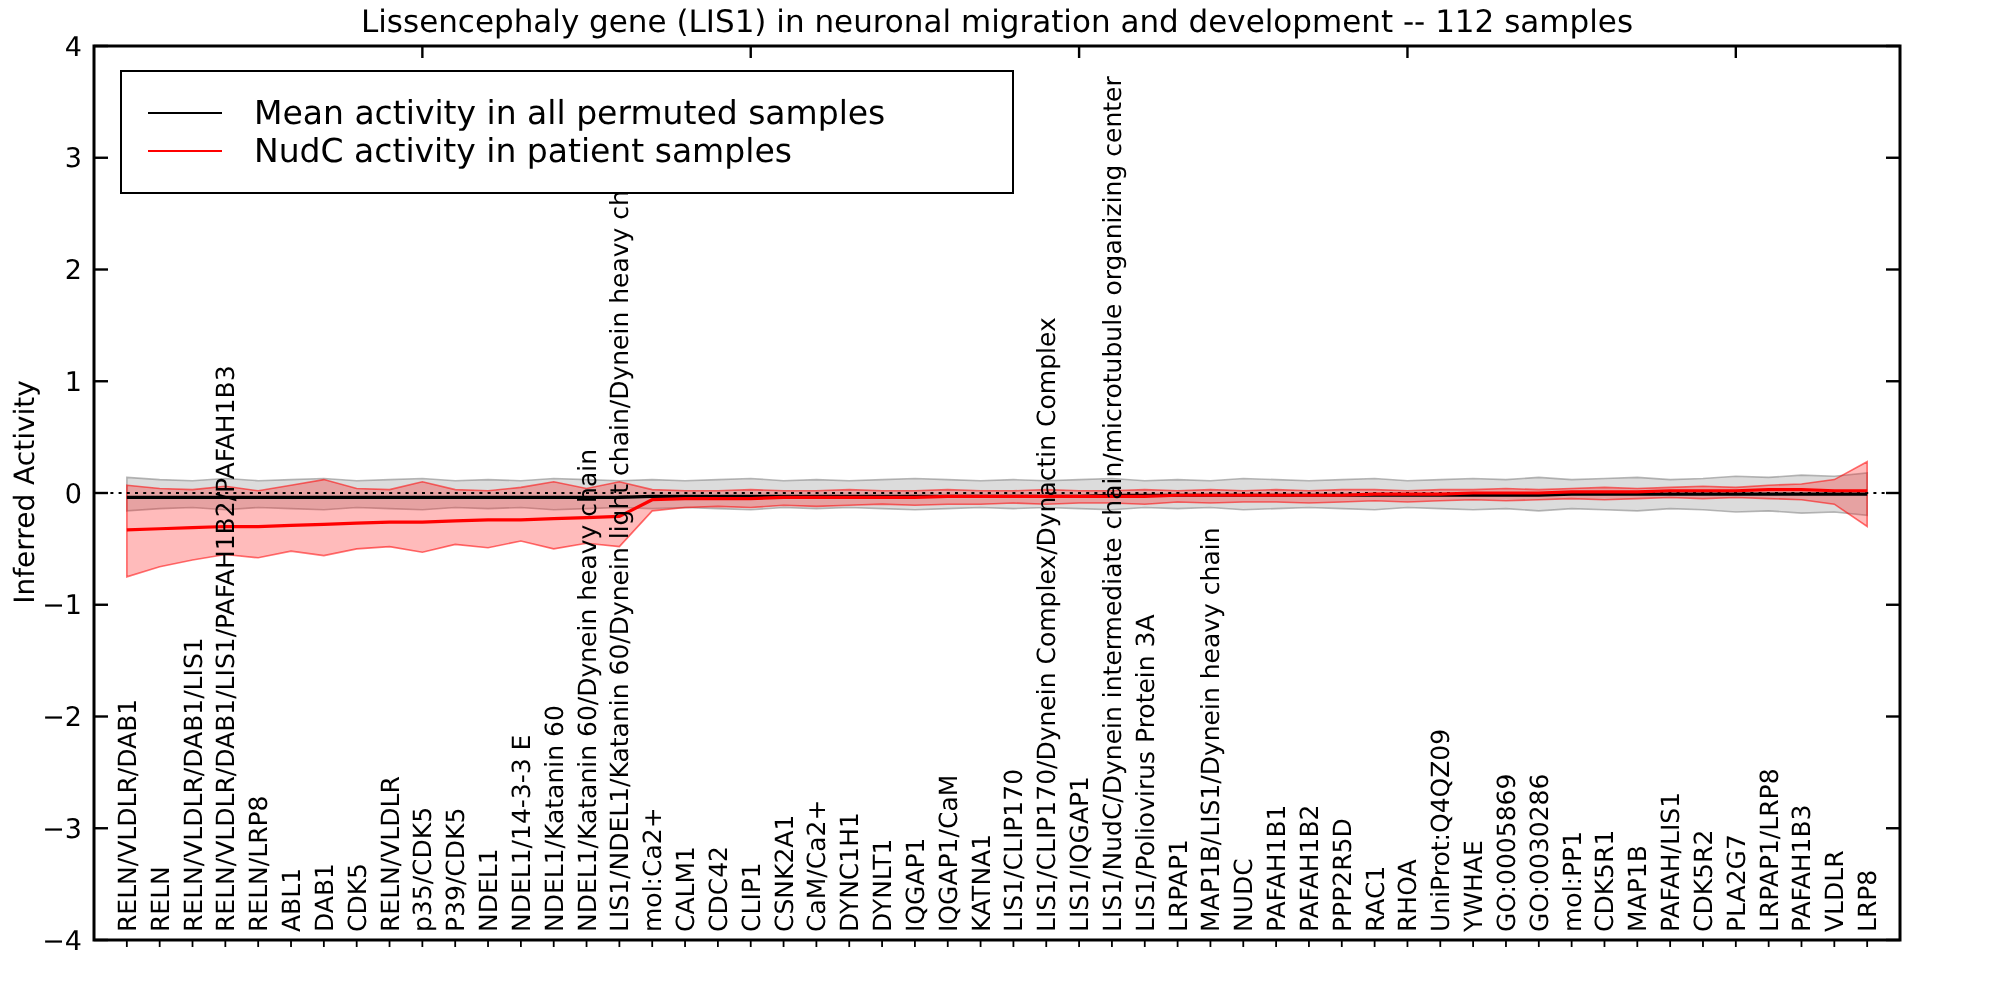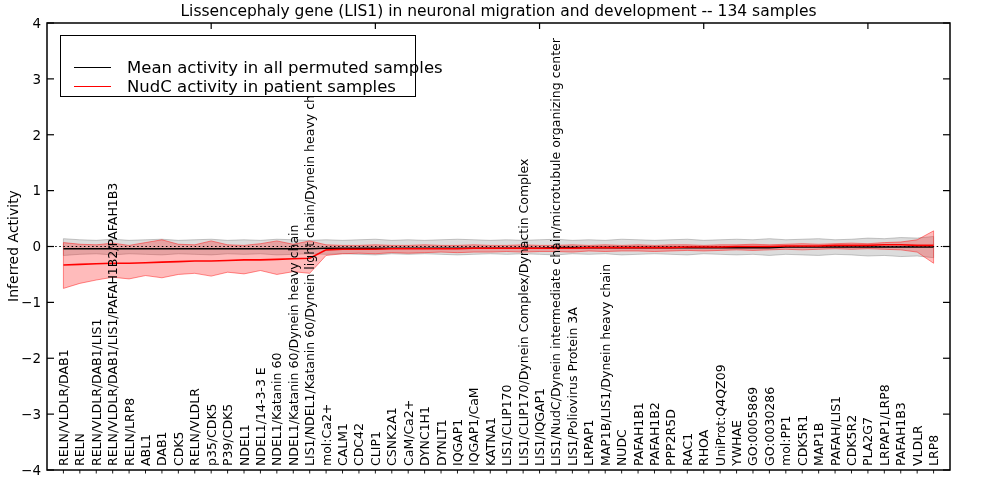--- a/index.html
+++ b/index.html
@@ -14,23 +14,23 @@
   }
   .y-axis-label{
     position:absolute;left:0;top:0;font-size:14px;color:#000;white-space:nowrap;z-index:3;
     transform:translate(13px,246px) rotate(-90deg) translate(-50%,-50%);transform-origin:0 0;
   }
   .x-axis-label{
     position:absolute;left:47px;width:903px;top:499px;text-align:center;
     font-size:14.5px;color:#14532d;z-index:3;
   }
   .legend{
-    position:absolute;left:60px;top:35px;width:356px;height:62px;
+    position:absolute;left:60px;top:35px;width:447px;height:62px;
     background:#ffffff;border:1.4px solid #000;z-index:4;box-sizing:border-box;
-    display:flex;flex-direction:column;justify-content:flex-end;
+    display:flex;flex-direction:column;justify-content:center;
   }
   .lrow{display:flex;align-items:center;gap:16px;padding-left:13px;font-size:16.5px;color:#000;white-space:nowrap;}
   .lline{display:inline-block;width:37px;height:0;border-top:1.7px solid #000;flex:0 0 auto;}
 </style>
 </head>
 <body>
 
 <div id="figure">
   <svg id="chart-svg" width="1000" height="500">
       <polygon points="63.41818181818182,238.67749999999998 79.83636363636364,239.795 96.25454545454545,240.35375000000002 112.67272727272727,239.23625 129.0909090909091,240.35375000000002 145.5090909090909,239.795 161.92727272727274,239.23625 178.34545454545454,240.35375000000002 194.76363636363635,239.795 211.1818181818182,239.23625 227.60000000000002,240.35375000000002 244.0181818181818,239.795 260.43636363636364,240.35375000000002 276.8545454545455,239.23625 293.27272727272725,239.795 309.6909090909091,240.35375000000002 326.1090909090909,239.795 342.5272727272727,240.35375000000002 358.94545454545454,239.795 375.3636363636364,239.23625 391.7818181818182,240.35375000000002 408.20000000000005,239.795 424.61818181818177,240.35375000000002 441.0363636363636,239.795 457.45454545454544,239.23625 473.8727272727273,239.795 490.2909090909091,240.35375000000002 506.7090909090909,239.795 523.1272727272726,240.35375000000002 539.5454545454545,239.795 555.9636363636364,239.23625 572.3818181818182,240.35375000000002 588.8,239.795 605.2181818181818,240.35375000000002 621.6363636363636,239.23625 638.0545454545454,239.795 654.4727272727273,240.35375000000002 670.8909090909091,239.795 687.309090909091,239.23625 703.7272727272727,240.35375000000002 720.1454545454545,239.795 736.5636363636364,239.23625 752.9818181818182,239.795 769.4000000000001,238.67749999999998 785.8181818181819,239.795 802.2363636363635,239.23625 818.6545454545454,238.67749999999998 835.0727272727272,239.795 851.4909090909091,239.23625 867.9090909090909,238.11875 884.3272727272727,238.67749999999998 900.7454545454545,237.56 917.1636363636363,238.11875 933.5818181818182,236.4425 933.5818181818182,257.675 917.1636363636363,255.99875 900.7454545454545,256.5575 884.3272727272727,255.44 867.9090909090909,255.99875 851.4909090909091,254.88125000000002 835.0727272727272,254.3225 818.6545454545454,255.44 802.2363636363635,254.88125000000002 785.8181818181819,254.3225 769.4000000000001,255.44 752.9818181818182,254.3225 736.5636363636364,254.88125000000002 720.1454545454545,254.3225 703.7272727272727,253.76375 687.309090909091,254.88125000000002 670.8909090909091,254.3225 654.4727272727273,253.76375 638.0545454545454,254.3225 621.6363636363636,254.88125000000002 605.2181818181818,253.76375 588.8,254.3225 572.3818181818182,253.76375 555.9636363636364,254.88125000000002 539.5454545454545,254.3225 523.1272727272726,253.76375 506.7090909090909,254.3225 490.2909090909091,253.76375 473.8727272727273,254.3225 457.45454545454544,254.88125000000002 441.0363636363636,254.3225 424.61818181818177,253.76375 408.20000000000005,254.3225 391.7818181818182,253.76375 375.3636363636364,254.88125000000002 358.94545454545454,254.3225 342.5272727272727,253.76375 326.1090909090909,254.3225 309.6909090909091,253.76375 293.27272727272725,254.3225 276.8545454545455,254.88125000000002 260.43636363636364,253.76375 244.0181818181818,254.3225 227.60000000000002,253.76375 211.1818181818182,254.88125000000002 194.76363636363635,254.3225 178.34545454545454,253.76375 161.92727272727274,254.88125000000002 145.5090909090909,254.3225 129.0909090909091,253.76375 112.67272727272727,254.88125000000002 96.25454545454545,253.76375 79.83636363636364,254.3225 63.41818181818182,255.44" fill="rgba(130,130,130,0.28)" stroke="rgba(130,130,130,0.55)" stroke-width="0.8"></polygon>
@@ -174,21 +174,21 @@
       <line x1="818.6545454545454" x2="818.6545454545454" y1="470" y2="473.5" stroke="#000" stroke-width="0.9"></line>
       <line x1="835.0727272727272" x2="835.0727272727272" y1="470" y2="473.5" stroke="#000" stroke-width="0.9"></line>
       <line x1="851.4909090909091" x2="851.4909090909091" y1="470" y2="473.5" stroke="#000" stroke-width="0.9"></line>
       <line x1="867.9090909090909" x2="867.9090909090909" y1="470" y2="473.5" stroke="#000" stroke-width="0.9"></line>
       <line x1="884.3272727272727" x2="884.3272727272727" y1="470" y2="473.5" stroke="#000" stroke-width="0.9"></line>
       <line x1="900.7454545454545" x2="900.7454545454545" y1="470" y2="473.5" stroke="#000" stroke-width="0.9"></line>
       <line x1="917.1636363636363" x2="917.1636363636363" y1="470" y2="473.5" stroke="#000" stroke-width="0.9"></line>
       <line x1="933.5818181818182" x2="933.5818181818182" y1="470" y2="473.5" stroke="#000" stroke-width="0.9"></line>
     </svg>
 
-  <div class="fig-title">Lissencephaly gene (LIS1) in neuronal migration and development -- 134 samples</div>
+  <div class="fig-title">Lissencephaly gene (LIS1) in neuronal migration and development -- 112 samples</div>
   <div class="y-axis-label">Inferred Activity</div>
   <div class="x-axis-label">Cellular Entities</div>
 
   <div class="legend">
     <div class="lrow">
       <span class="lline" style="border-top-color: rgb(0, 0, 0);"></span>
       <span>Mean activity in all permuted samples</span>
     </div>
     <div class="lrow">
       <span class="lline" style="border-top-color: rgb(255, 0, 0);"></span>

